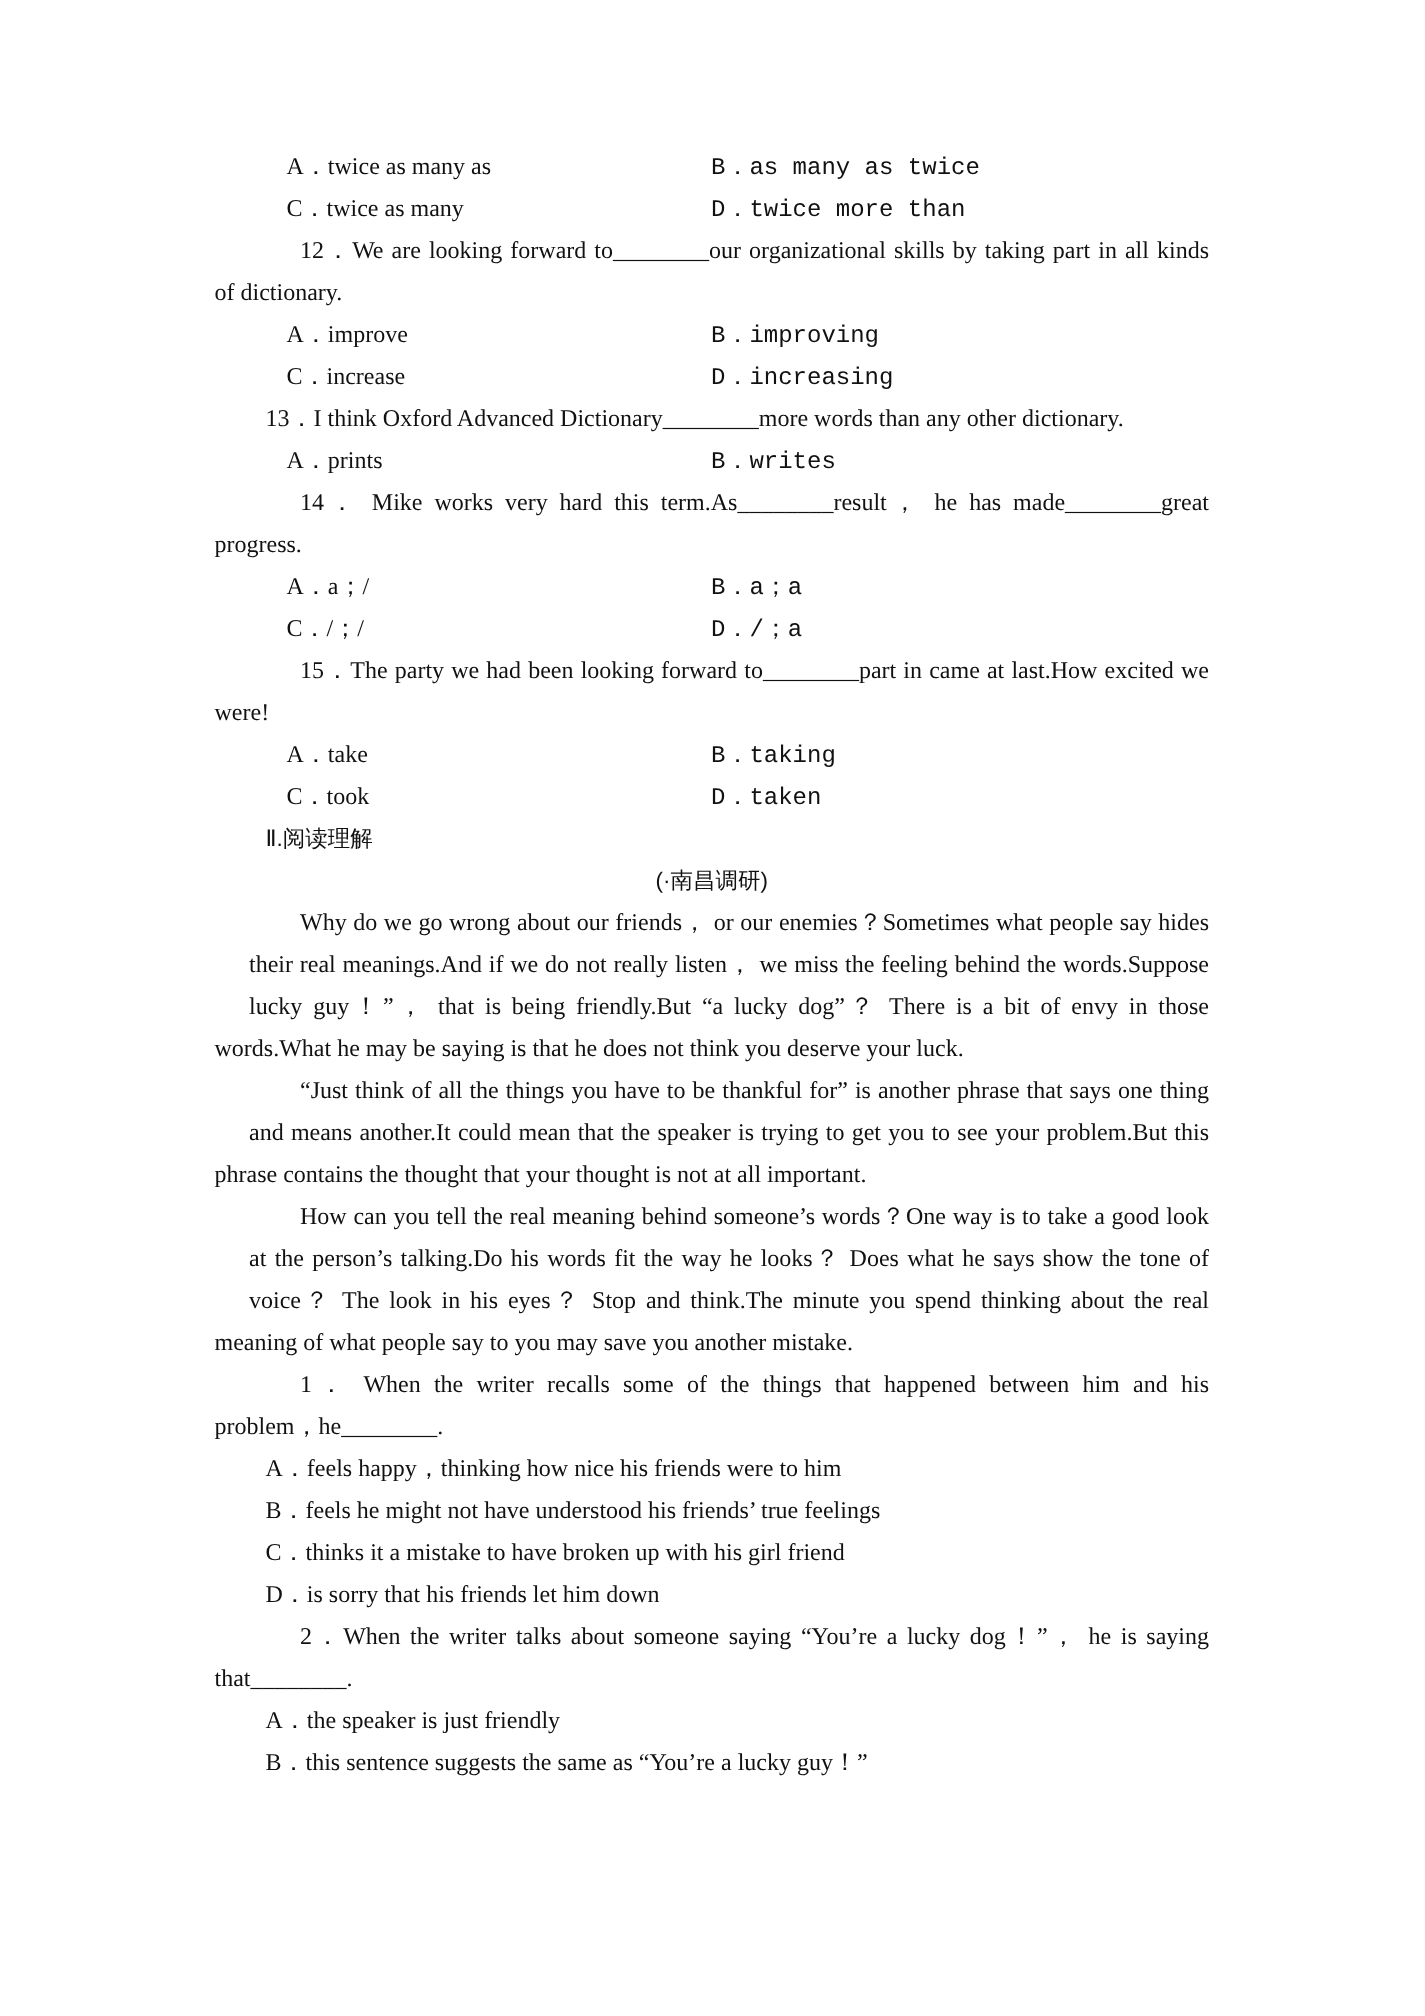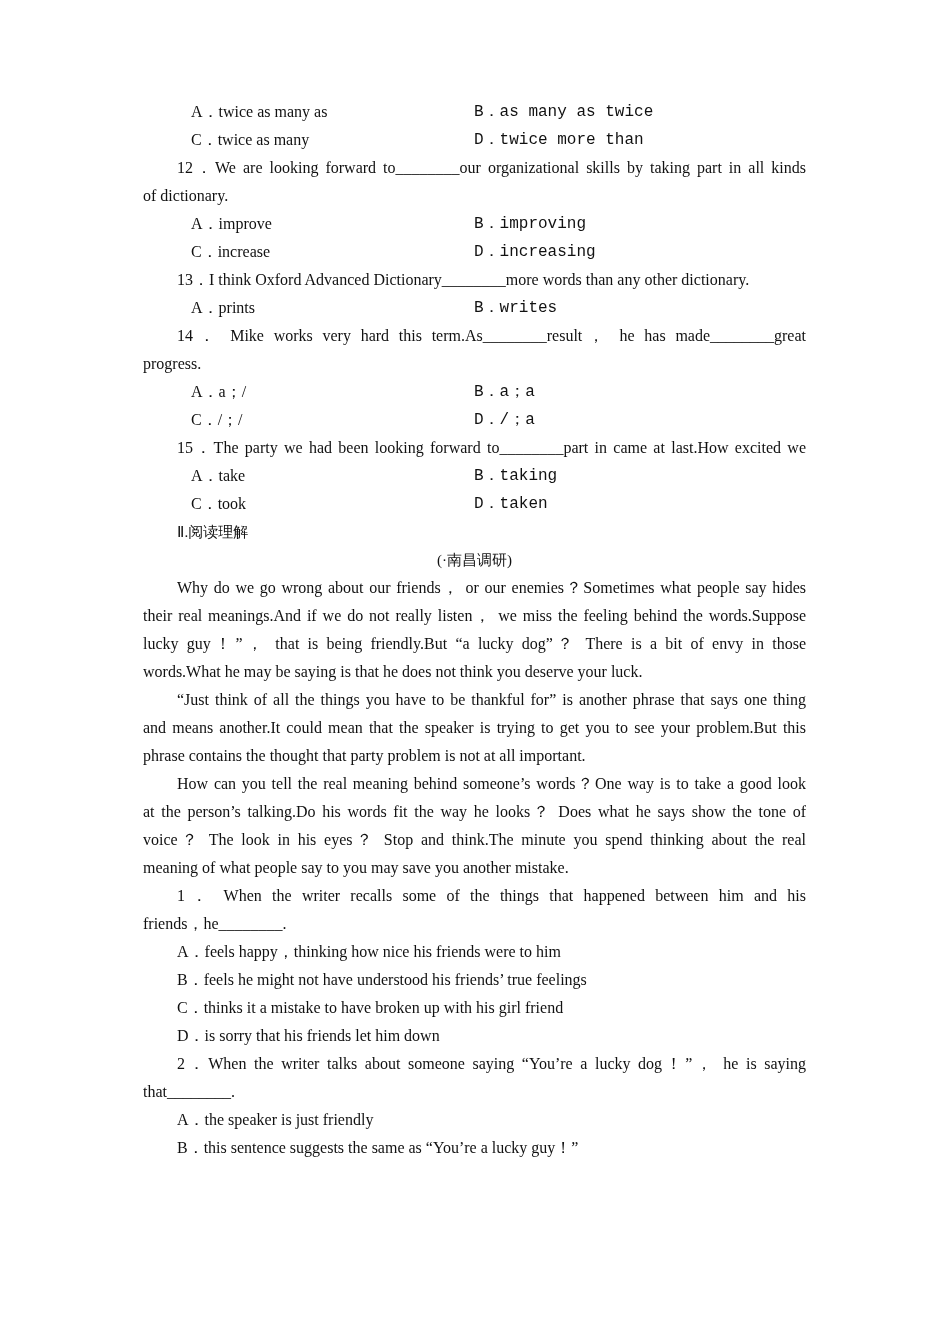--- a/index.html
+++ b/index.html
@@ -4,24 +4,24 @@
 <style>
   html, body { margin: 0; padding: 0; background: #ffffff; }
   body { width: 950px; height: 1344px; position: relative; overflow: hidden;
          font-family: "Liberation Serif", "DejaVu Serif", serif; color: #111; }
   .page { position: absolute; left: 143px; top: 98px; width: 663px; font-size: 16px; }
   .line { height: 28px; line-height: 28px; white-space: nowrap; position: relative; }
   .indent { padding-left: 34px; }
   .opts { position: relative; height: 28px; line-height: 28px; white-space: nowrap; }
   .opts .a { position: absolute; left: 48px; top: 0; }
   .opts .b { position: absolute; left: 331px; top: 0; font-family: Liberation Mono, monospace; }
-  .jline { height: 28px; line-height: 28px; text-align: justify; text-align-last: justify; white-space: normal; overflow: hidden; }
+  .jline { height: 28px; line-height: 28px; text-align: justify; text-align-last: justify; white-space: normal; overflow: hidden; margin-left: 23px; }
   .jline.ind { text-indent: 34px; }
   .right { text-align: center; }
-  .cjk { font-family: Liberation Serif, serif; font-size: 15px; }
+  .cjk { font-family: Liberation Sans, sans-serif; font-size: 15px; }
 </style>
 </head>
 <body>
 
 <div class="page">
 
   <div class="opts">
     <span class="a">A．twice as many as</span>
     <span class="b">B．as many as twice</span>
   </div>
@@ -52,20 +52,21 @@
   <div class="opts">
     <span class="a">A．a；/</span>
     <span class="b">B．a；a</span>
   </div>
   <div class="opts">
     <span class="a">C．/；/</span>
     <span class="b">D．/；a</span>
   </div>
 
   <div class="jline ind">15．The party we had been looking forward to________part in came at last.How excited we</div>
+  <div class="line">were!</div>
   <div class="opts">
     <span class="a">A．take</span>
     <span class="b">B．taking</span>
   </div>
   <div class="opts">
     <span class="a">C．took</span>
     <span class="b">D．taken</span>
   </div>
 
   <div class="line indent cjk">Ⅱ.阅读理解</div>
@@ -74,32 +75,32 @@
   <div>
     <div class="jline ind">Why do we go wrong about our friends， or our enemies？Sometimes what people say hides</div>
     <div class="jline">their real meanings.And if we do not really listen， we miss the feeling behind the words.Suppose</div>
     <div class="jline">lucky guy！”， that is being friendly.But “a lucky dog”？ There is a bit of envy in those</div>
     <div class="line">words.What he may be saying is that he does not think you deserve your luck.</div>
   </div>
 
   <div>
     <div class="jline ind">“Just think of all the things you have to be thankful for” is another phrase that says one thing</div>
     <div class="jline">and means another.It could mean that the speaker is trying to get you to see your problem.But this</div>
-    <div class="line">phrase contains the thought that party problem is not at all important.</div>
+    <div class="line">phrase contains the thought that your thought is not at all important.</div>
   </div>
 
   <div>
     <div class="jline ind">How can you tell the real meaning behind someone’s words？One way is to take a good look</div>
     <div class="jline">at the person’s talking.Do his words fit the way he looks？ Does what he says show the tone of</div>
     <div class="jline">voice？ The look in his eyes？ Stop and think.The minute you spend thinking about the real</div>
     <div class="line">meaning of what people say to you may save you another mistake.</div>
   </div>
 
   <div class="jline ind">1． When the writer recalls some of the things that happened between him and his</div>
-  <div class="line">friends，he________.</div>
+  <div class="line">problem，he________.</div>
   <div class="line indent">A．feels happy，thinking how nice his friends were to him</div>
   <div class="line indent">B．feels  he might not have understood his friends’ true feelings</div>
   <div class="line indent">C．thinks it a mistake to have broken up with his girl friend</div>
   <div class="line indent">D．is sorry that his friends let him down</div>
 
   <div class="jline ind">2．When the writer talks about someone saying “You’re a lucky dog！”， he is saying</div>
   <div class="line">that________.</div>
   <div class="line indent">A．the speaker is just friendly</div>
   <div class="line indent">B．this sentence suggests the same as “You’re a lucky guy！”</div>
 

